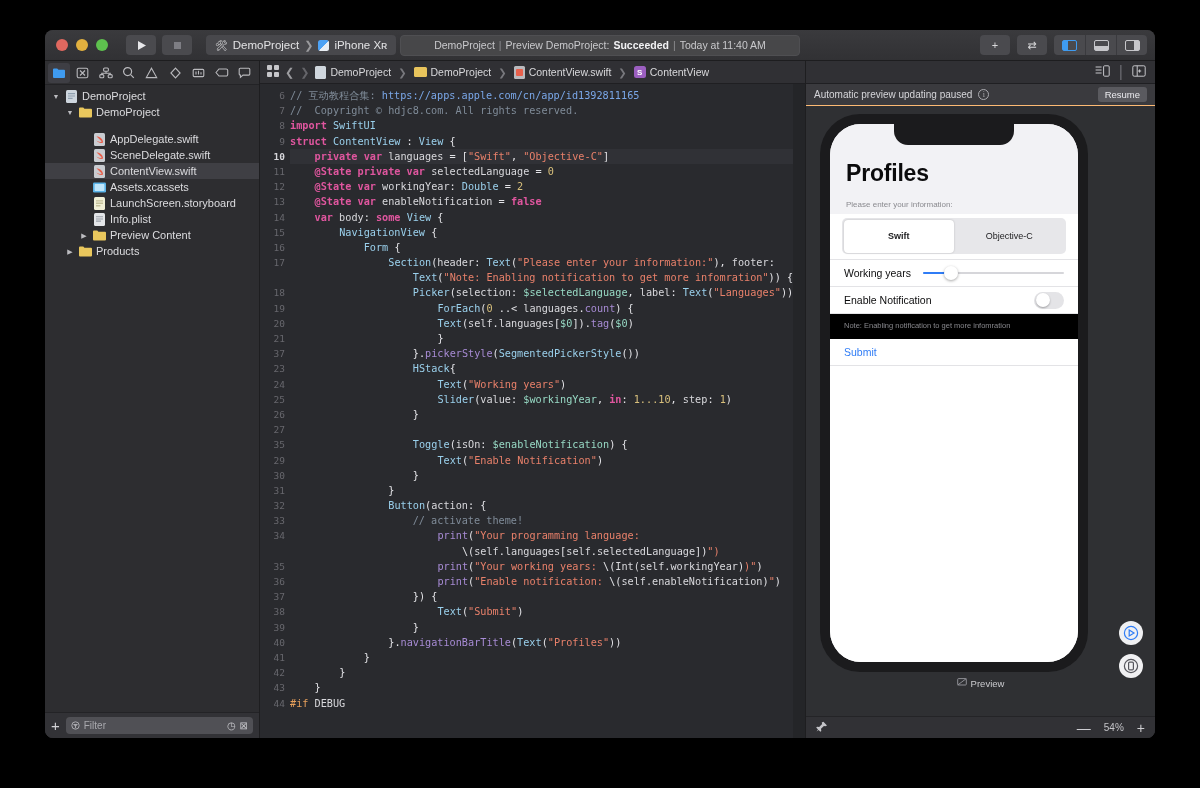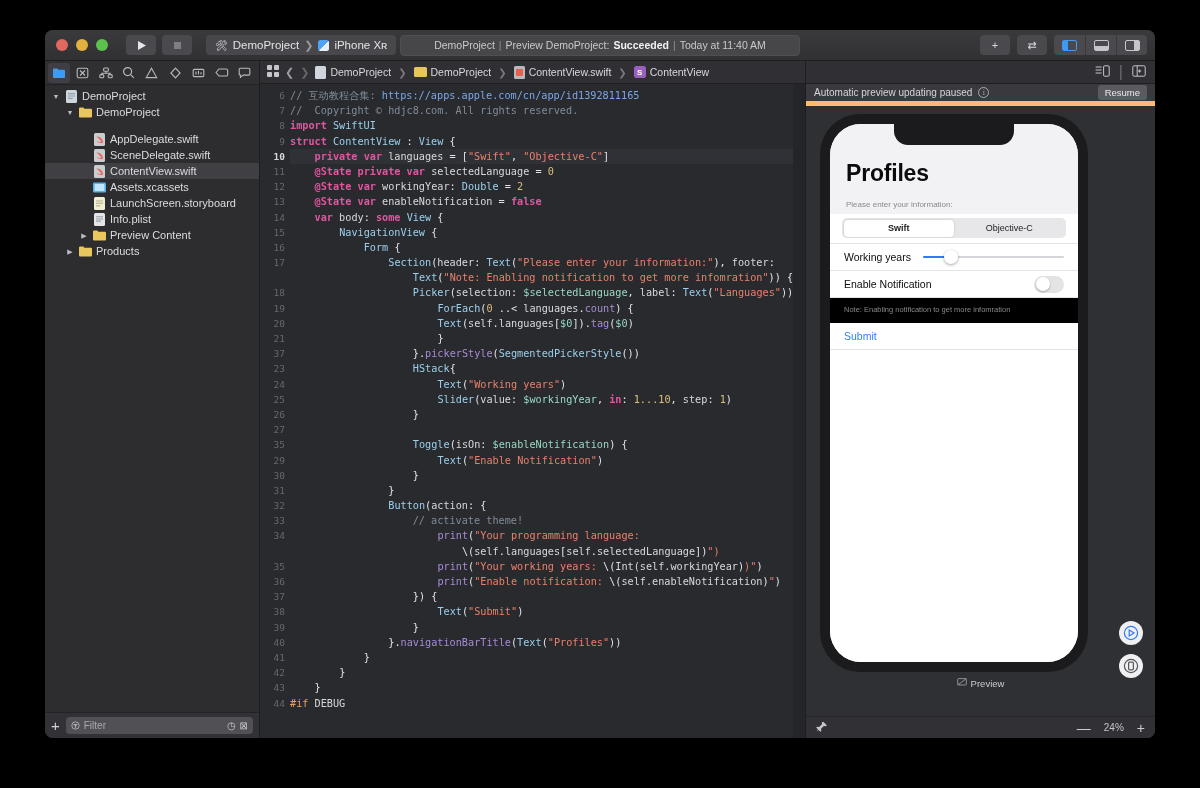--- a/index.html
+++ b/index.html
@@ -216,21 +216,21 @@
     background: #303034; border-bottom: 1px solid #1f1f22;
     display: flex; align-items: center; justify-content: flex-end;
     gap: 9px; padding: 0 9px;
   }
   .pv-notice {
     height: 22px; flex: 0 0 22px;
     background: #3a3a3e;
     display: flex; align-items: center;
     padding: 0 8px; gap: 6px;
     font-size: 10px; color: #d5d5d9;
-    border-bottom: 5px solid #fdba74;
+    border-bottom: 1px solid #fdba74;
   }
   .info-circ {
     width: 11px; height: 11px; border-radius: 50%;
     border: 1px solid #a9a9ae; color: #a9a9ae;
     font-size: 8px; display: flex; align-items: center; justify-content: center;
     font-family: "Liberation Serif", serif;
   }
   .resume-btn {
     margin-left: auto; height: 15px;
     background: #5a5a5f; border-radius: 3px;
@@ -275,21 +275,21 @@
     display: flex; align-items: center;
     padding: 0 14px;
     border-bottom: 1px solid #e3e3e6;
     font-size: 10.5px; color: #0b0b0c;
   }
   .seg-picker {
     background: #fff; padding: 4px 12px 5px;
     border-bottom: 1px solid #e3e3e6;
   }
   .seg-track {
-    height: 20px; background: #e7e7ea;
+    height: 36px; background: #e7e7ea;
     border-radius: 5px; display: flex; padding: 1.5px;
   }
   .seg-opt {
     flex: 1; display: flex; align-items: center; justify-content: center;
     font-size: 9px; color: #1b1b1d; border-radius: 4px;
   }
   .seg-opt.on { background: #fff; font-weight: 700; box-shadow: 0 0 2px rgba(0,0,0,.22); }
   .slider-wrap { flex: 1; display: flex; align-items: center; margin-left: 12px; position: relative; height: 16px; }
   .sl-track { position:absolute; left:0; right:0; height:2.5px; background:#d6d6da; border-radius:2px; }
   .sl-fill  { position:absolute; left:0; width:17%; height:2.5px; background:#2f7cf6; border-radius:2px; }
@@ -740,20 +740,20 @@
       </div>
 
       <div class="pv-bottom">
         <span>
           <svg width="12" height="12" viewBox="0 0 12 12" fill="#c4c4c8">
               <path d="M7.4 0.8L11 4.4 9.4 5.3 7.9 4.9 5 7.8l.3 2.1-.9.9-1.8-1.8-2 1.4 1.4-2L0.2 6.6l.9-.9 2.1.3 2.9-2.9-.4-1.5z"></path>
             </svg>
         </span>
         <span class="zoom-grp">
           <span class="zm-sign">—</span>
-          <span>24%</span>
+          <span>54%</span>
           <span class="zm-sign">+</span>
         </span>
       </div>
     </div>
 
   </div>
 </div>
 
 </body></html>

